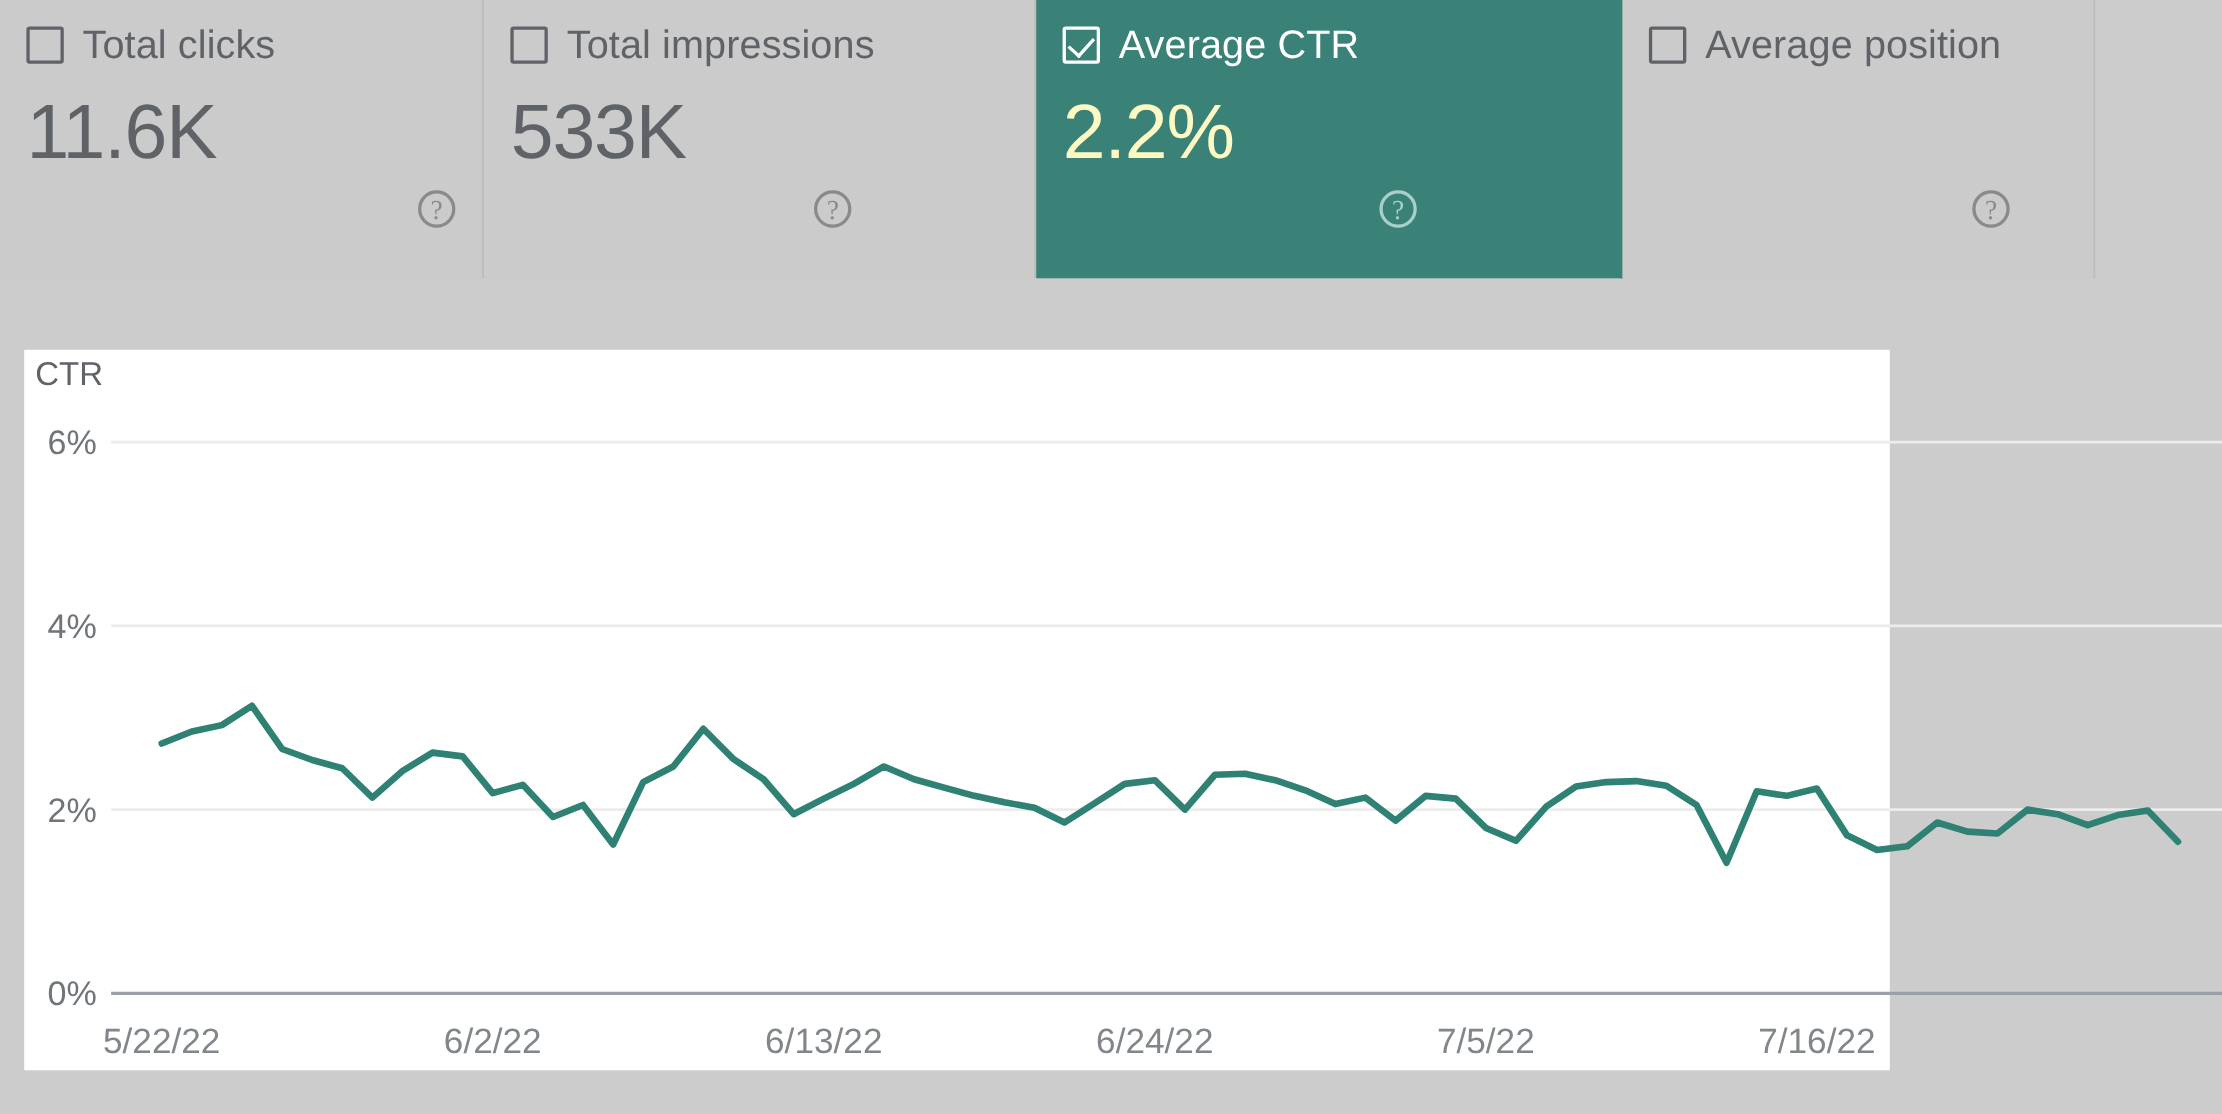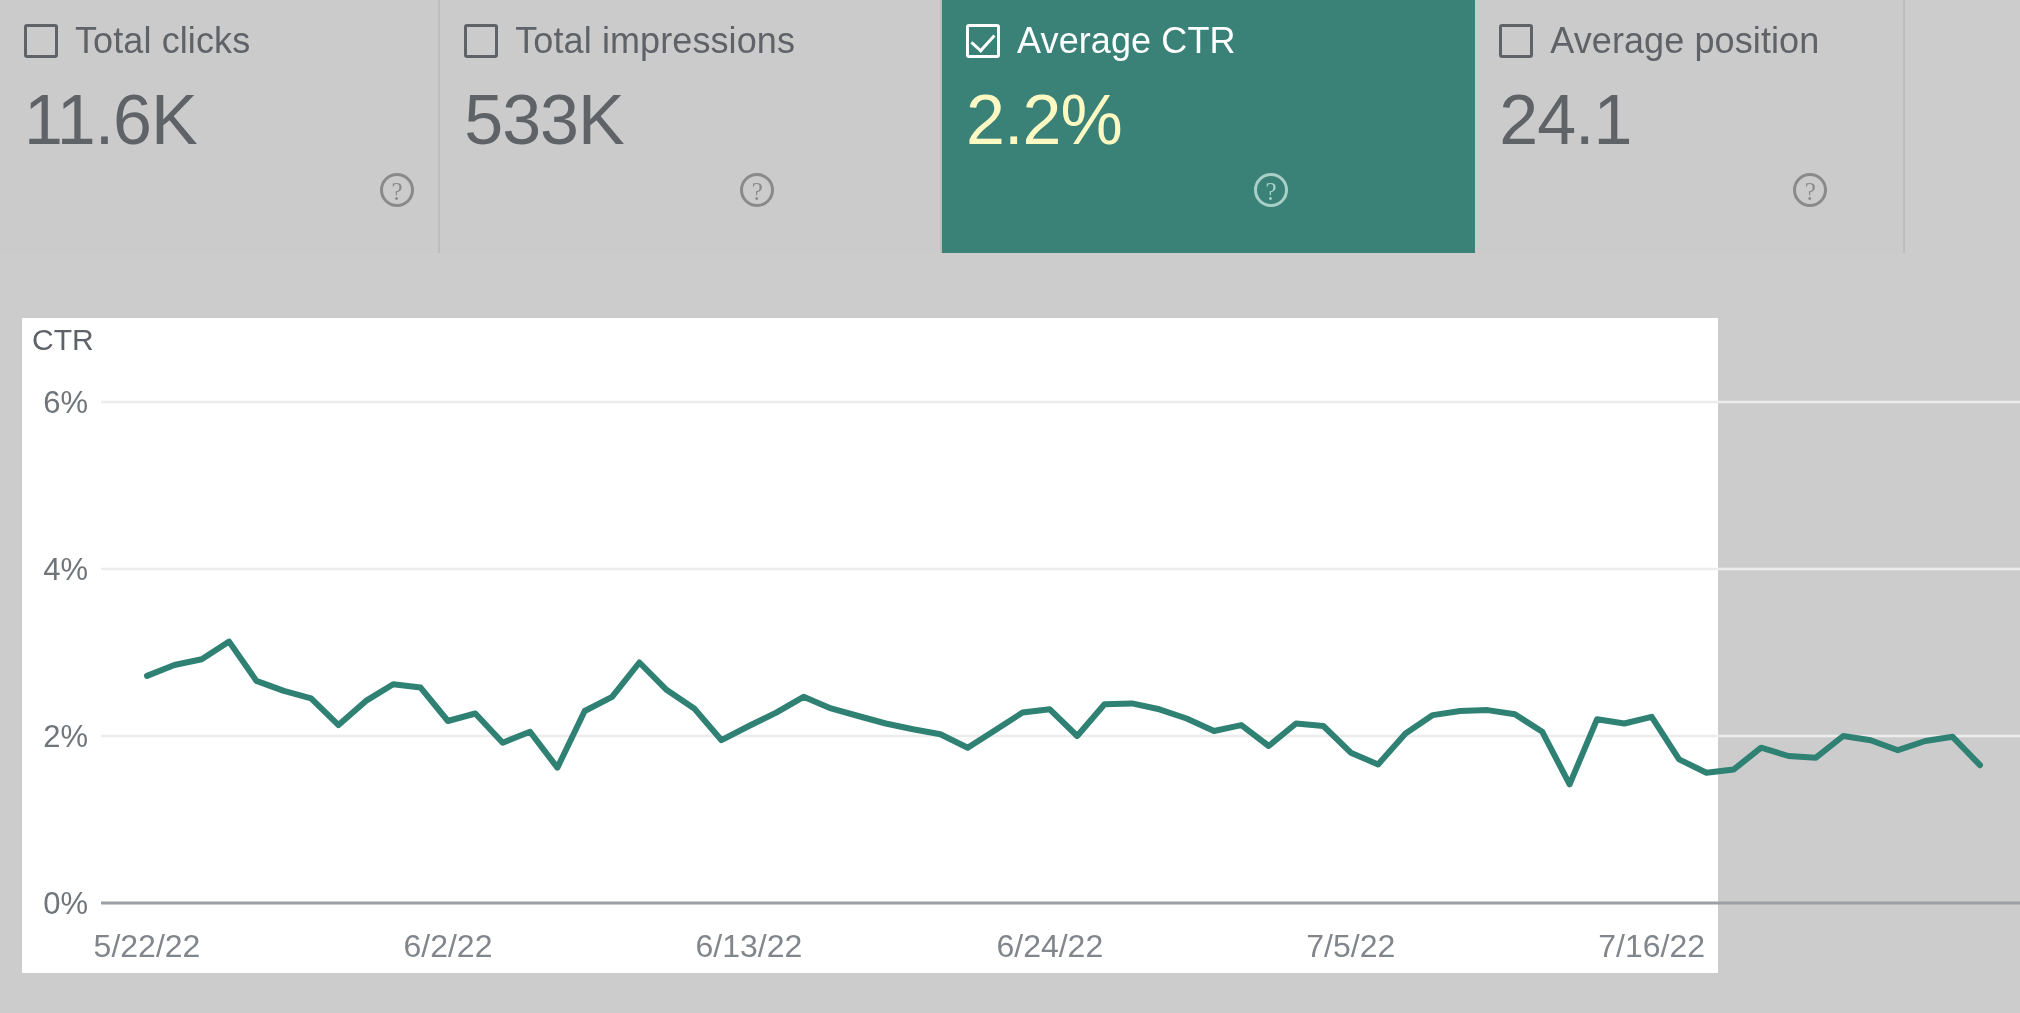--- a/index.html
+++ b/index.html
@@ -168,21 +168,20 @@
     </div>
     <div class="metric-value">2.2%</div>
     <div class="help-icon">?</div>
   </div>
 
   <div class="metric-card card-position">
     <div class="metric-head">
       <span class="cb"></span>
       <span class="metric-label">Average position</span>
     </div>
-    <div class="metric-value">24.1</div>
     <div class="help-icon">?</div>
   </div>
 
   <div class="metric-card tail"></div>
 </div>
 
 <div id="chart-panel">
   <svg id="chart-svg" width="1998" height="655">
     <text class="axis-title" x="10" y="32">CTR</text>
     <g id="grid-group">

